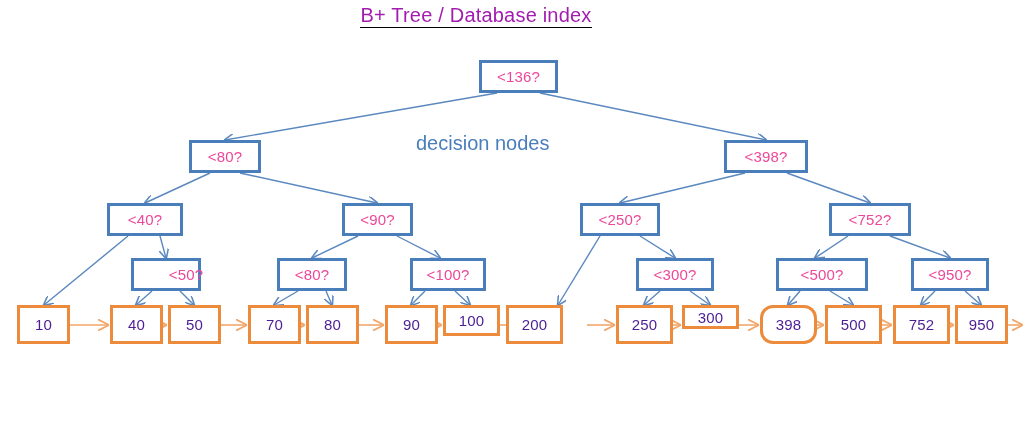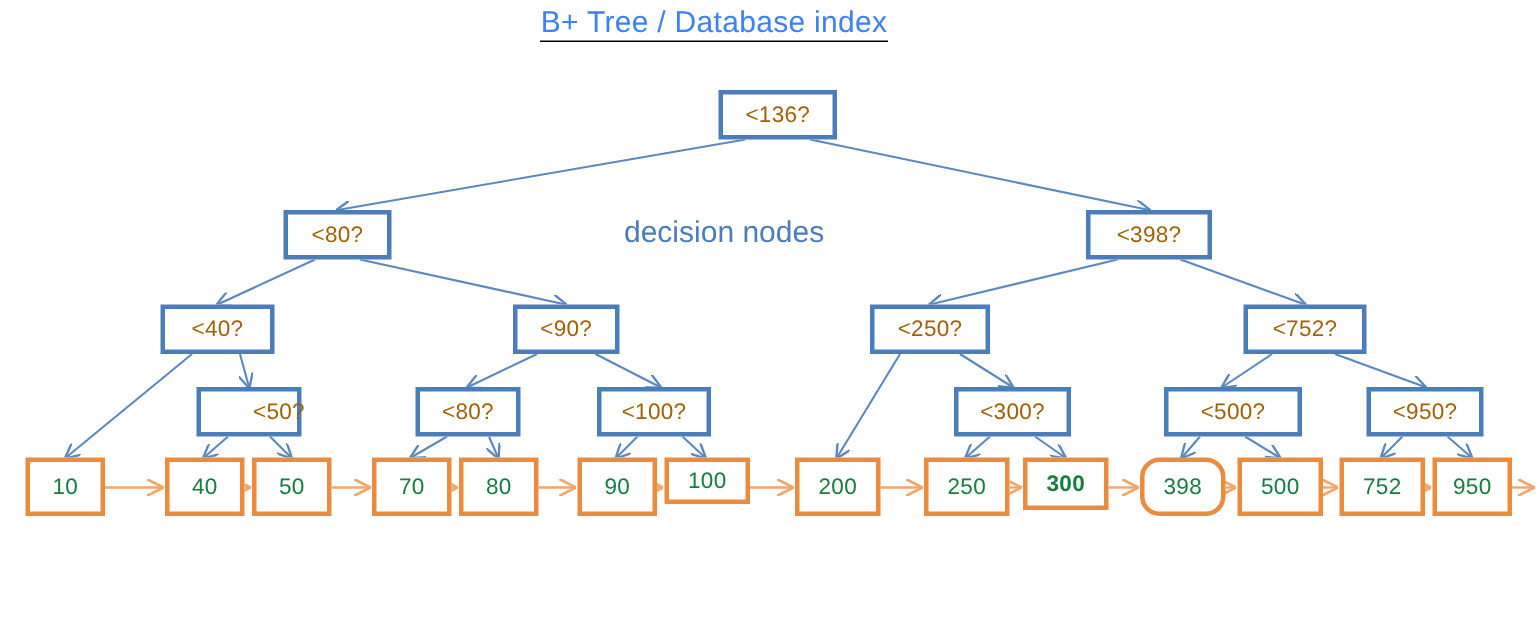--- a/index.html
+++ b/index.html
@@ -25,21 +25,21 @@
   }
 
   
   .title {
     position: absolute;
     left: 0;
     top: 4px;
     width: 952px;
     text-align: center;
     font-size: 20px;
-    color: #3b82f6;
+    color: #a21caf;
     letter-spacing: 0.2px;
   }
   .title span {
     border-bottom: 1px solid #000000;
     padding-bottom: 1px;
   }
 
   
   #edges {
     position: absolute;
@@ -53,36 +53,36 @@
   
   .node {
     position: absolute;
     box-sizing: border-box;
     background: #ffffff;
     border: 3px solid #4A7EBB;
     display: flex;
     align-items: center;
     justify-content: center;
     font-size: 15px;
-    color: #a16207;
+    color: #ec4899;
     letter-spacing: 0.2px;
     z-index: 3;
   }
 
   
   .leaf {
     position: absolute;
     box-sizing: border-box;
     background: #ffffff;
     border: 3px solid #ED8B3C;
     display: flex;
     align-items: center;
     justify-content: center;
     font-size: 15px;
-    color: #15803d;
+    color: #4c1d95;
     letter-spacing: 0.2px;
     z-index: 3;
   }
 
   
   .label-decision {
     position: absolute;
     font-size: 20px;
     color: #4A7EBB;
     white-space: nowrap;
@@ -167,39 +167,39 @@
   <div id="decision-layer">
       <div class="node" style="left: 479px; top: 60px; width: 79px; height: 33px; border-color: rgb(74, 126, 187);">&lt;136?</div>
       <div class="node" style="left: 189px; top: 140px; width: 72px; height: 33px; border-color: rgb(74, 126, 187);">&lt;80?</div>
       <div class="node" style="left: 724px; top: 140px; width: 84px; height: 33px; border-color: rgb(74, 126, 187);">&lt;398?</div>
       <div class="node" style="left: 107px; top: 203px; width: 76px; height: 33px; border-color: rgb(74, 126, 187);">&lt;40?</div>
       <div class="node" style="left: 342px; top: 203px; width: 71px; height: 33px; border-color: rgb(74, 126, 187);">&lt;90?</div>
       <div class="node" style="left: 580px; top: 203px; width: 80px; height: 33px; border-color: rgb(74, 126, 187);">&lt;250?</div>
       <div class="node" style="left: 829px; top: 203px; width: 82px; height: 33px; border-color: rgb(74, 126, 187);">&lt;752?</div>
       <div class="node" style="left: 131px; top: 258px; width: 70px; height: 33px; border-color: rgb(74, 126, 187); padding-left: 40px;">&lt;50?</div>
       <div class="node" style="left: 277px; top: 258px; width: 70px; height: 33px; border-color: rgb(74, 126, 187);">&lt;80?</div>
-      <div class="node" style="left: 398px; top: 258px; width: 76px; height: 33px; border-color: rgb(74, 126, 187);">&lt;100?</div>
+      <div class="node" style="left: 410px; top: 258px; width: 76px; height: 33px; border-color: rgb(74, 126, 187);">&lt;100?</div>
       <div class="node" style="left: 636px; top: 258px; width: 78px; height: 33px; border-color: rgb(74, 126, 187);">&lt;300?</div>
       <div class="node" style="left: 776px; top: 258px; width: 92px; height: 33px; border-color: rgb(74, 126, 187);">&lt;500?</div>
       <div class="node" style="left: 911px; top: 258px; width: 78px; height: 33px; border-color: rgb(74, 126, 187);">&lt;950?</div>
     </div>
 
   <div id="leaf-layer">
       <div class="leaf" style="left: 17px; top: 305px; width: 53px; height: 39px; border-color: rgb(237, 139, 60);">10</div>
       <div class="leaf" style="left: 110px; top: 305px; width: 53px; height: 39px; border-color: rgb(237, 139, 60);">40</div>
       <div class="leaf" style="left: 168px; top: 305px; width: 53px; height: 39px; border-color: rgb(237, 139, 60);">50</div>
       <div class="leaf" style="left: 248px; top: 305px; width: 53px; height: 39px; border-color: rgb(237, 139, 60);">70</div>
       <div class="leaf" style="left: 306px; top: 305px; width: 53px; height: 39px; border-color: rgb(237, 139, 60);">80</div>
       <div class="leaf" style="left: 385px; top: 305px; width: 53px; height: 39px; border-color: rgb(237, 139, 60);">90</div>
       <div class="leaf" style="left: 443px; top: 305px; width: 57px; height: 31px; border-color: rgb(237, 139, 60);">100</div>
-      <div class="leaf" style="left: 530px; top: 305px; width: 57px; height: 39px; border-color: rgb(237, 139, 60);">200</div>
+      <div class="leaf" style="left: 506px; top: 305px; width: 57px; height: 39px; border-color: rgb(237, 139, 60);">200</div>
       <div class="leaf" style="left: 616px; top: 305px; width: 57px; height: 39px; border-color: rgb(237, 139, 60);">250</div>
-      <div class="leaf" style="left: 682px; top: 305px; width: 57px; height: 35px; border-color: rgb(237, 139, 60); font-weight: bold;">300</div>
+      <div class="leaf" style="left: 682px; top: 305px; width: 57px; height: 24px; border-color: rgb(237, 139, 60);">300</div>
       <div class="leaf" style="left: 760px; top: 305px; width: 57px; height: 39px; border-color: rgb(237, 139, 60); border-radius: 13px;">398</div>
       <div class="leaf" style="left: 825px; top: 305px; width: 57px; height: 39px; border-color: rgb(237, 139, 60);">500</div>
       <div class="leaf" style="left: 893px; top: 305px; width: 57px; height: 39px; border-color: rgb(237, 139, 60);">752</div>
       <div class="leaf" style="left: 955px; top: 305px; width: 53px; height: 39px; border-color: rgb(237, 139, 60);">950</div>
     </div>
 
-  <div class="label-decision" id="decision-label" style="left: 416px; top: 144px;">decision nodes</div>
+  <div class="label-decision" id="decision-label" style="left: 416px; top: 132px;">decision nodes</div>
 
 
 </div>
 
 </body></html>

